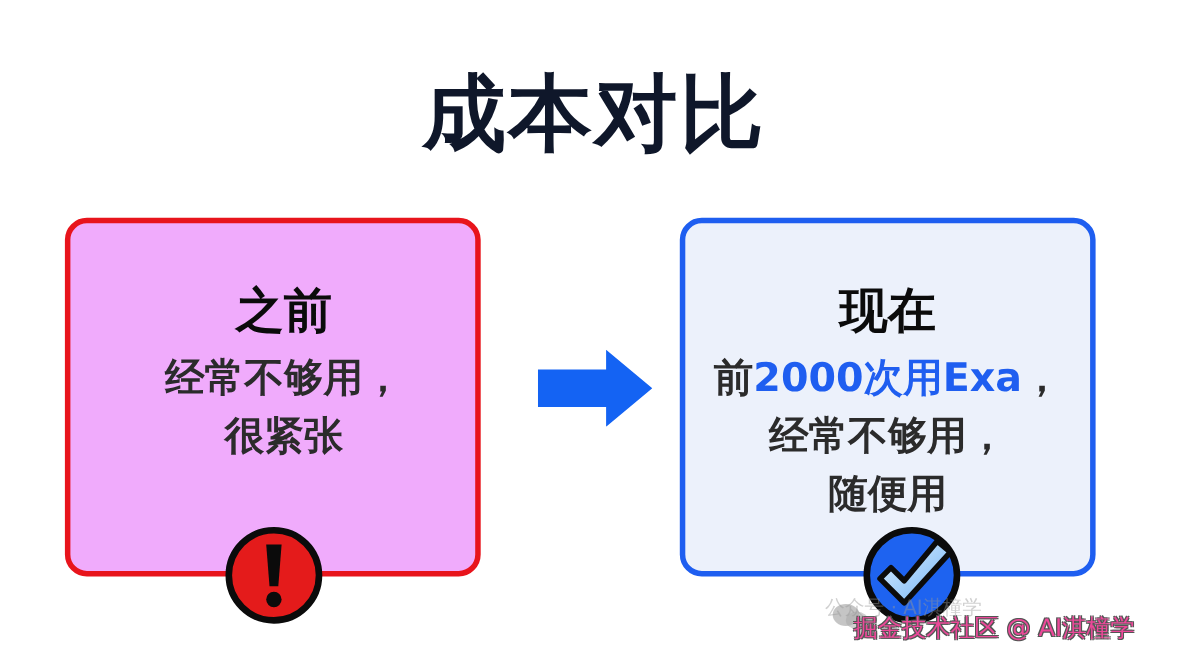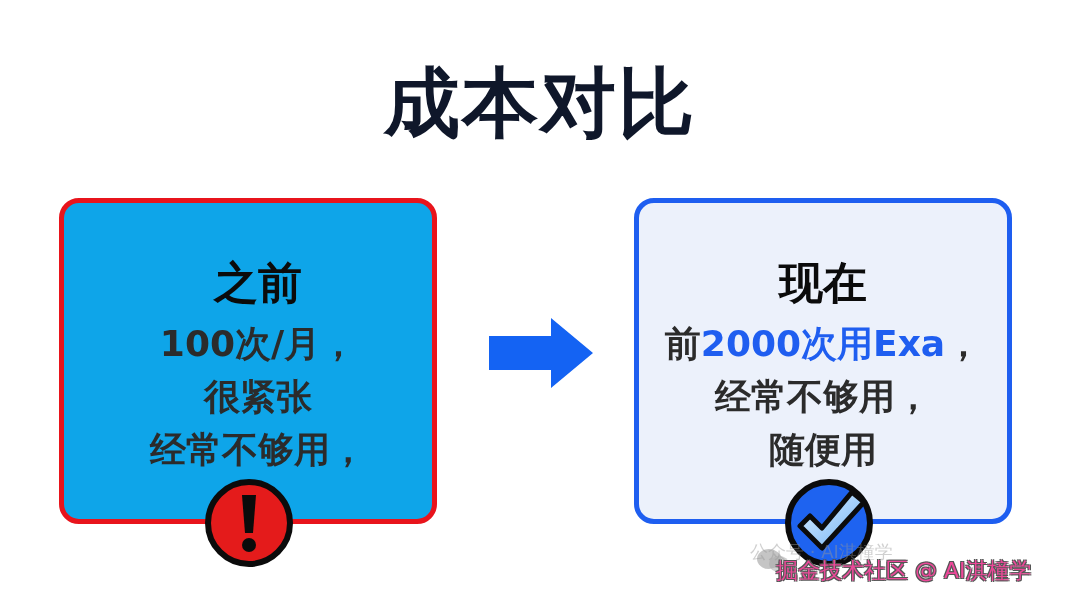--- a/index.html
+++ b/index.html
@@ -25,25 +25,25 @@
       top: 198px;
       width: 378px;
       height: 326px;
       border-radius: 20px;
       border: 5px solid;
       text-align: center;
     }
     .card-before {
       left: 59px;
       border-color: #e8141c;
-      background: #0ea5e9;
+      background: #f0abfc;
       padding-left: 20px;
     }
     .card-after {
-      left: 634px;
+      left: 618px;
       border-color: #1e5ef0;
       background: #ecf1fb;
     }
     .card-heading {
       margin-top: 52px;
       font-size: 44px;
       font-weight: 900;
       color: #0b0b0b;
       line-height: 56px;
     }
@@ -88,23 +88,22 @@
     }
   </style>
 </head>
 <body>
 
 <div class="title">成本对比</div>
 
 <div class="card card-before">
   <div class="card-heading">之前</div>
   <div class="card-body">
-    <div>100次/月，</div>
+    <div>经常不够用，</div>
     <div>很紧张</div>
-    <div>经常不够用，</div>
   </div>
 </div>
 
 <svg class="arrow" viewBox="0 0 104 70">
   <polygon points="0,18 62,18 62,0 104,35 62,70 62,52 0,52" fill="#1463f3"></polygon>
 </svg>
 
 <div class="card card-after">
   <div class="card-heading">现在</div>
   <div class="card-body">

